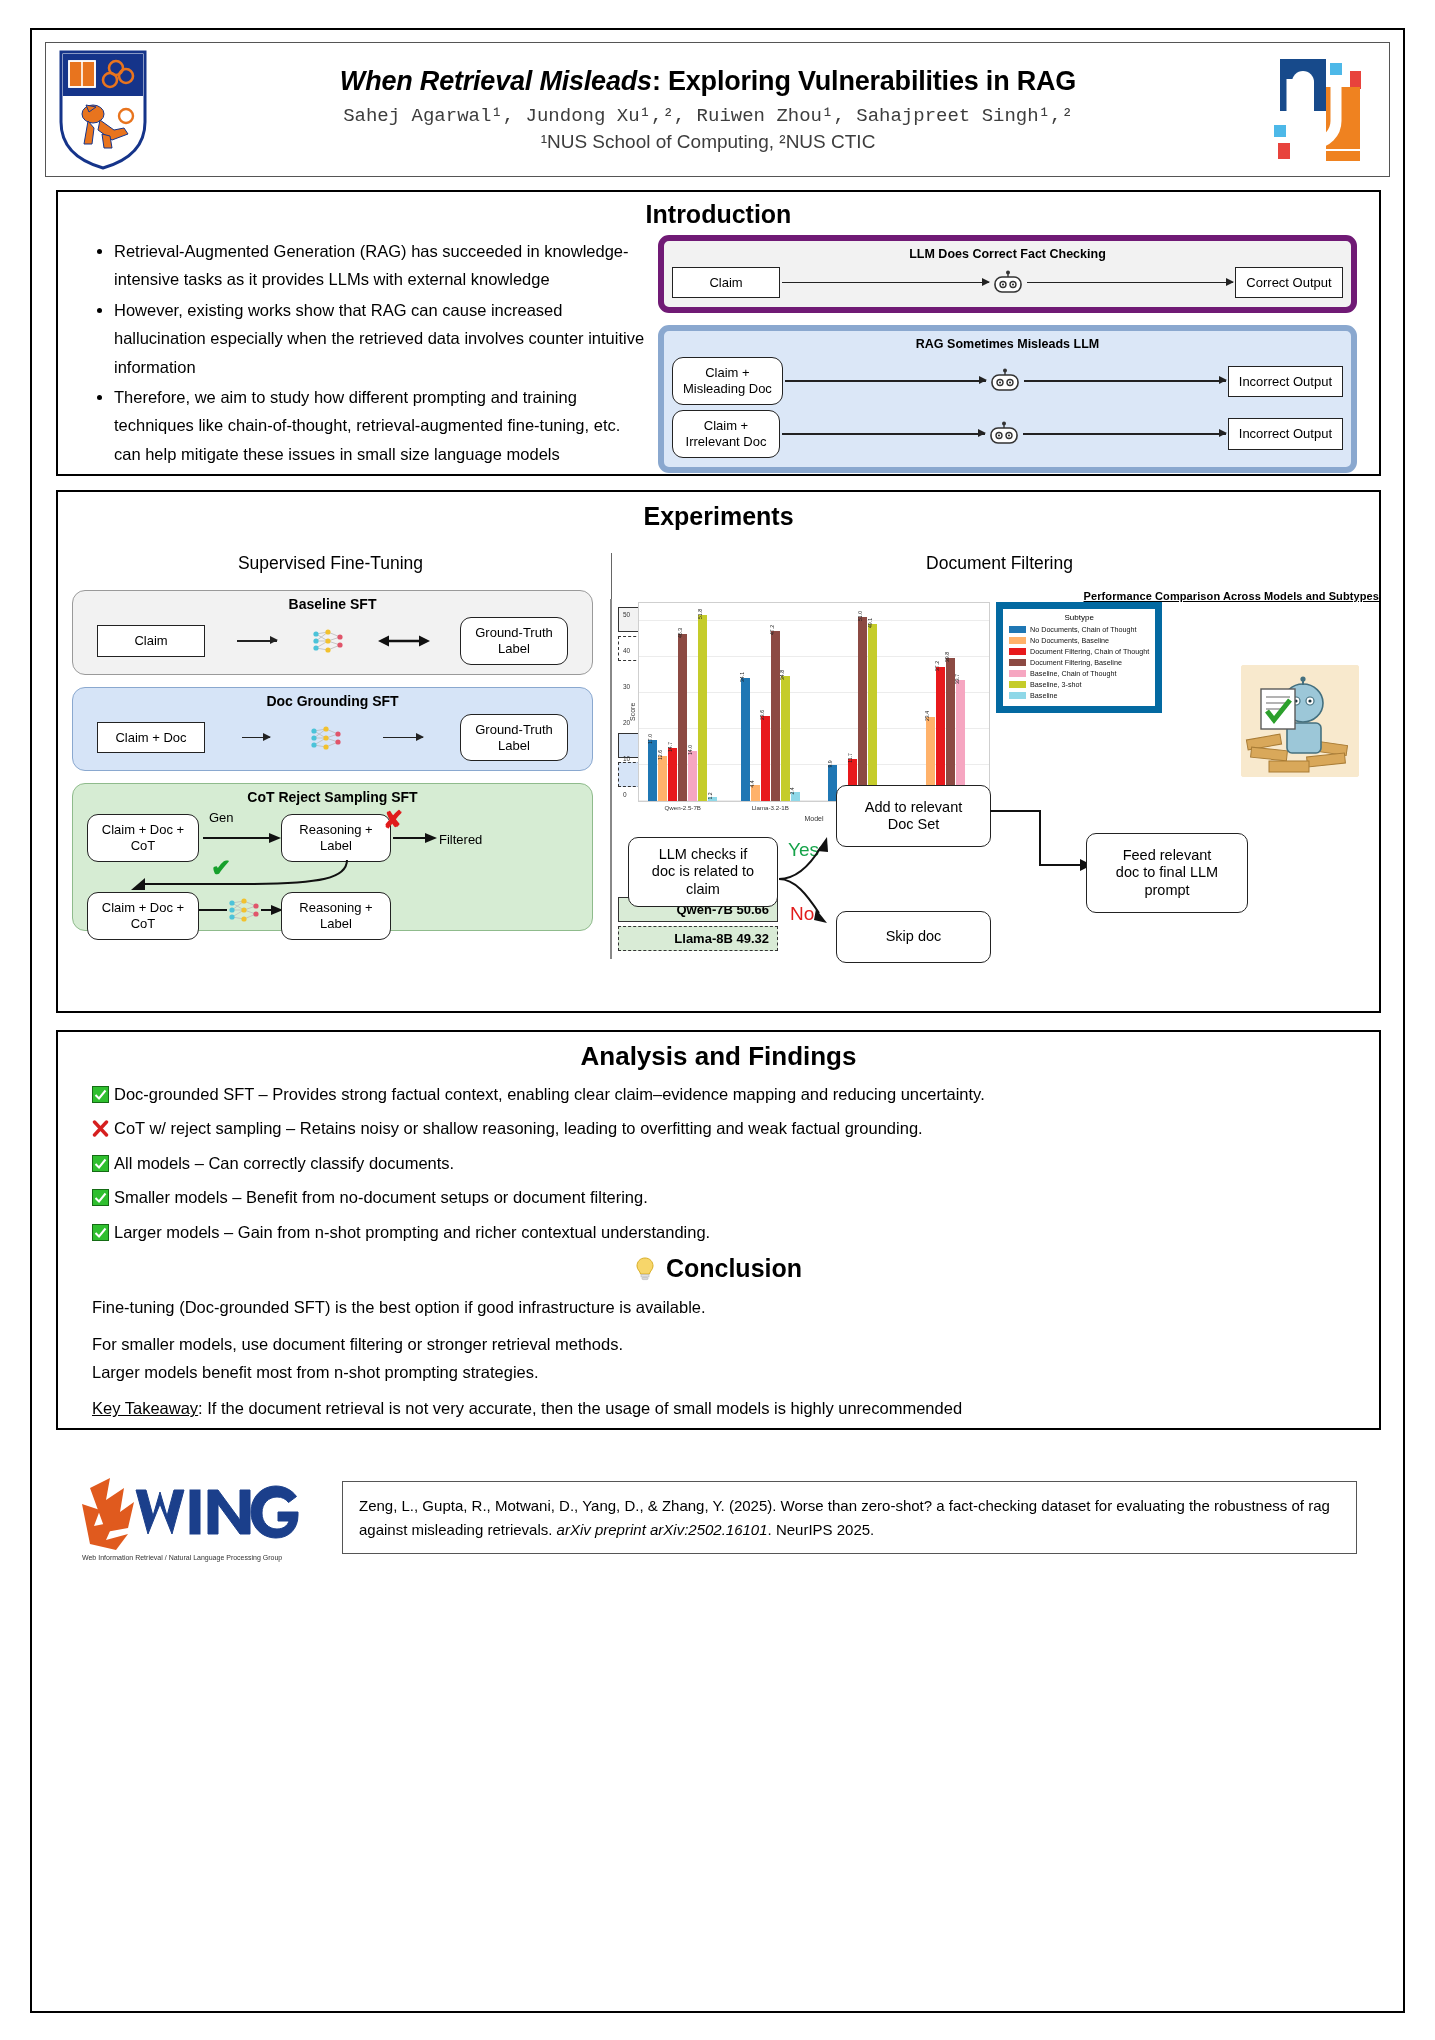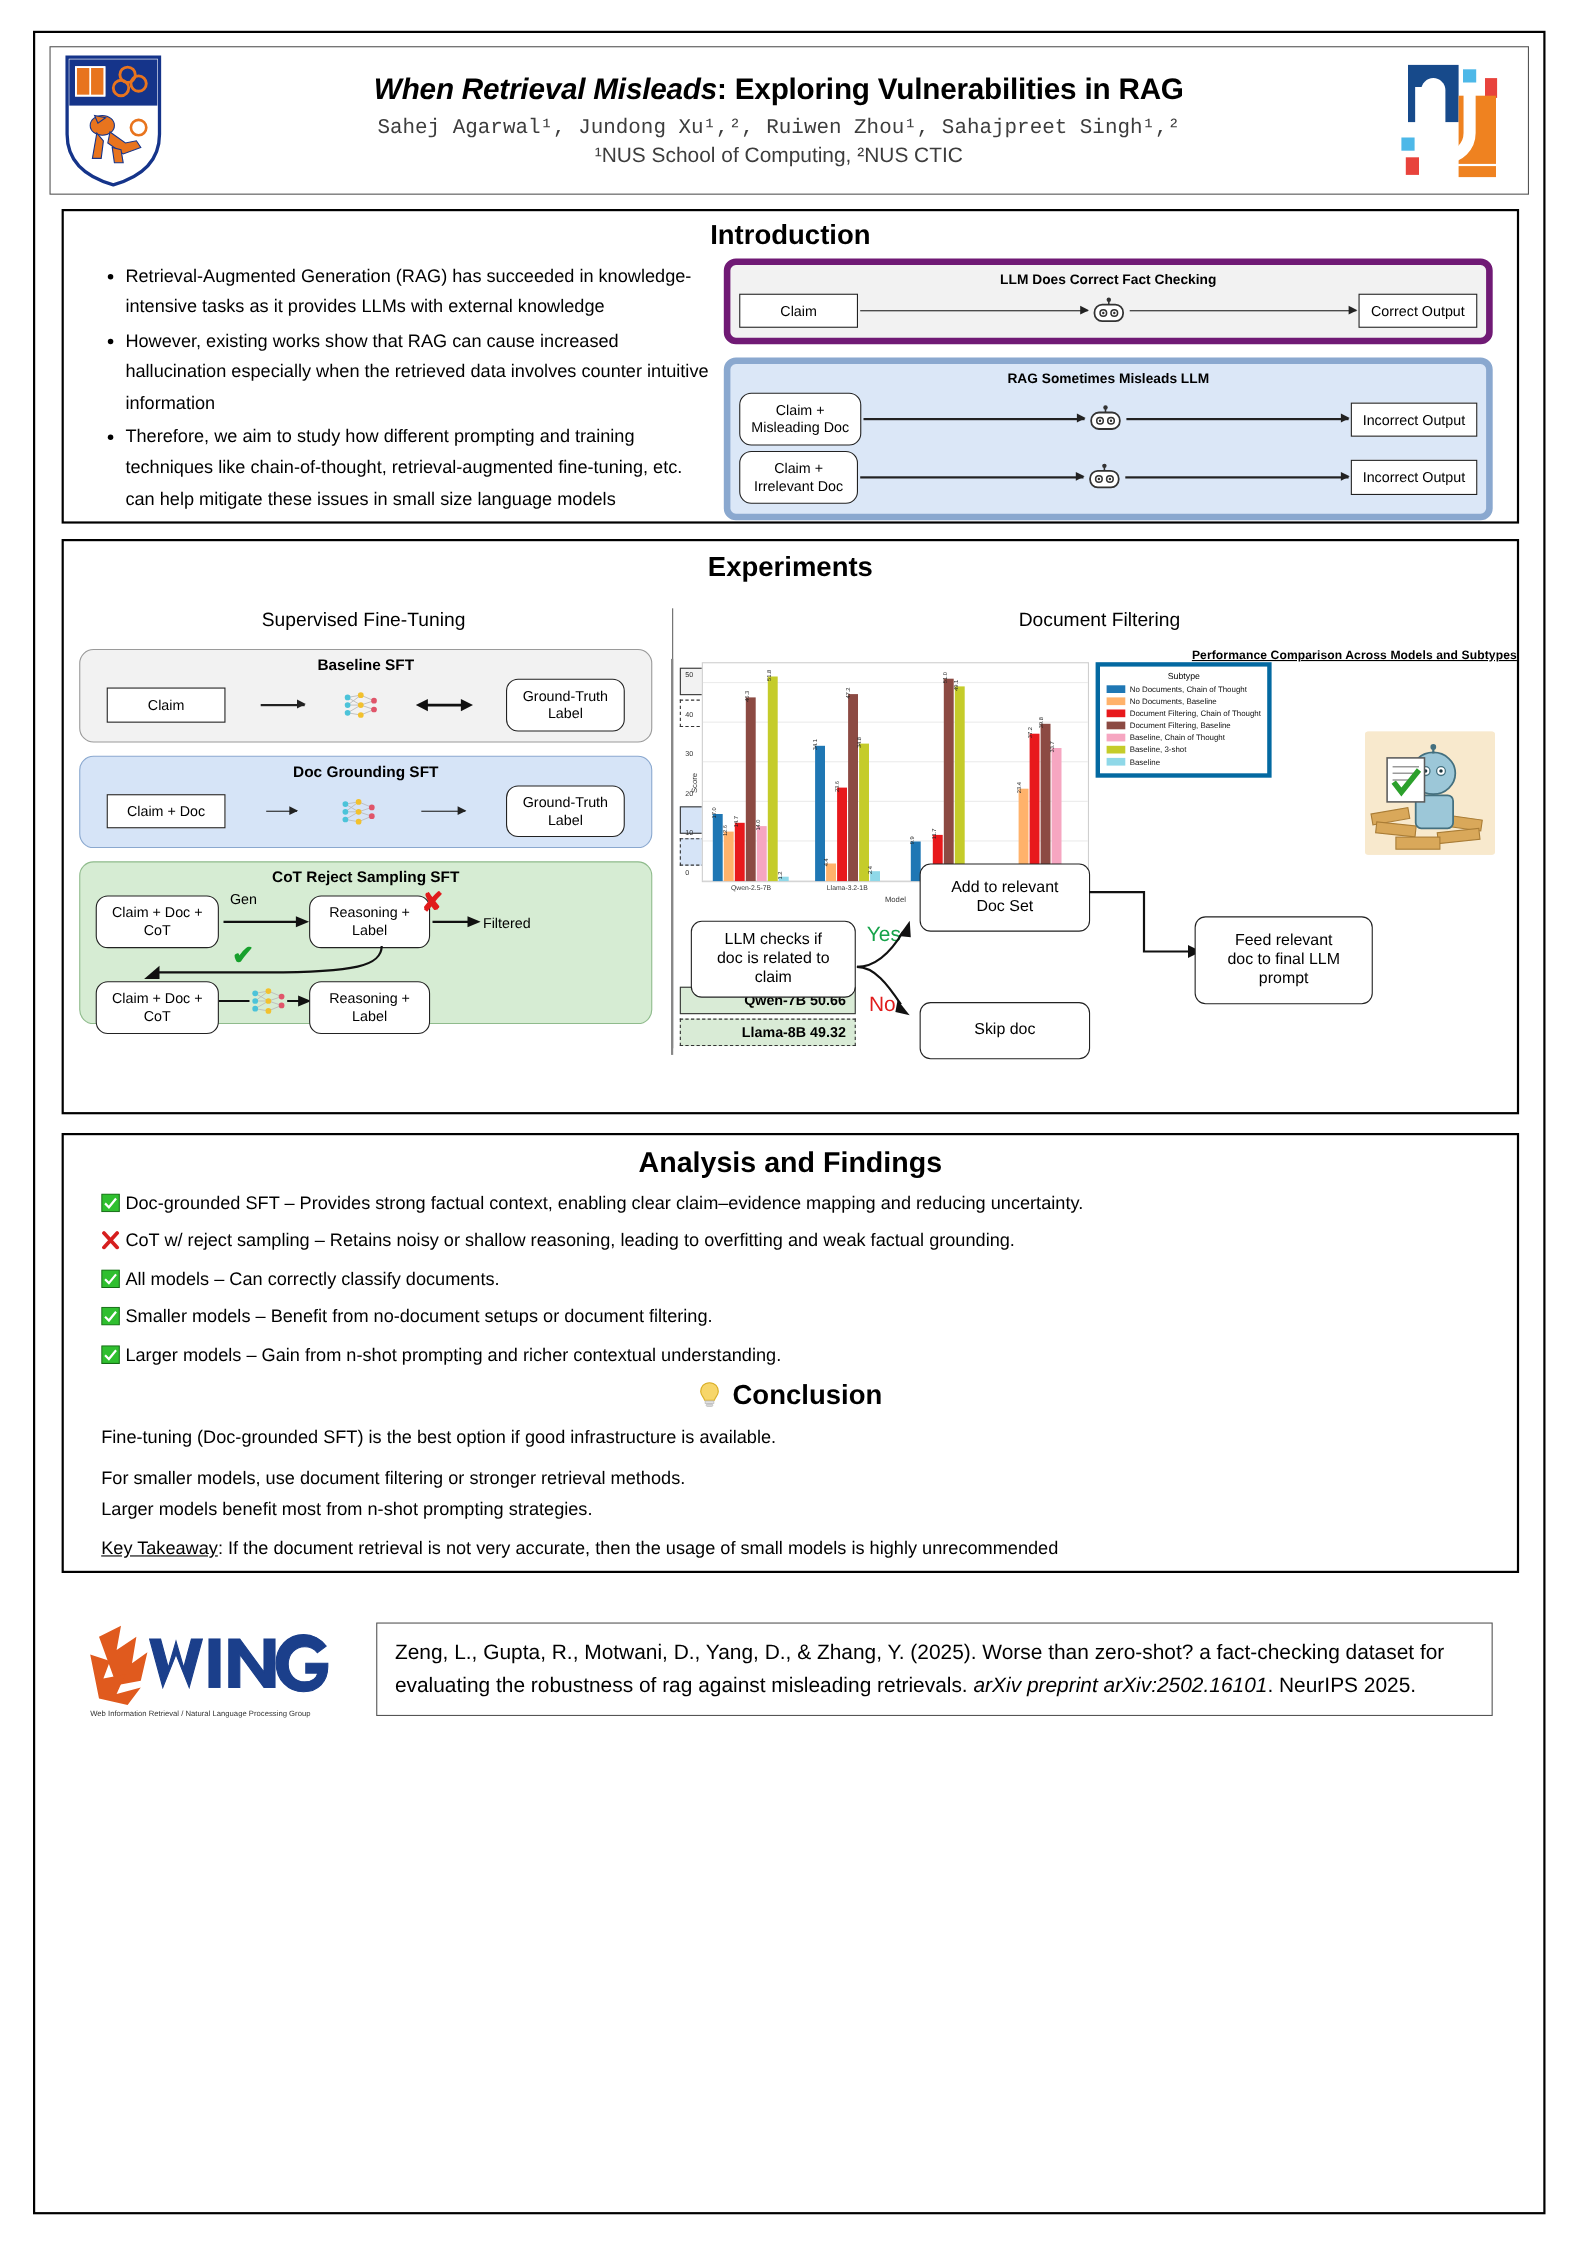--- a/index.html
+++ b/index.html
@@ -96,21 +96,21 @@
   .ytick { position:absolute; right:100%; transform:translateY(-50%); font-size:6.5px; color:#333; padding-right:3px;}
   .grid { position:absolute; left:0; right:0; border-top:1px solid #ececec;}
   .groups { position:absolute; left:0; right:0; bottom:0; top:0; display:flex; }
   .grp { flex:1; display:flex; align-items:flex-end; justify-content:center; gap:1px; position:relative;}
   .bar { width:9px; position:relative; }
   .blab { position:absolute; bottom:100%; left:50%; transform:translateX(-50%) rotate(-90deg);
           transform-origin:bottom center; font-size:5.2px; color:#222; white-space:nowrap;
           margin-bottom:1px;}
   .xtick { position:absolute; top:100%; left:0; right:0; text-align:center; font-size:6.2px; color:#333; padding-top:3px;}
   .xaxis-label { text-align:center; font-size:7px; color:#333; margin-top:13px;}
-  .legendbox { border:4px solid #0369a1; background:#fff; padding:4px 6px; margin-left:6px; align-self:flex-start;}
+  .legendbox { border:7px solid #0369a1; background:#fff; padding:4px 6px; margin-left:6px; align-self:flex-start;}
   .legend-title { text-align:center; font-size:8px; margin-bottom:3px;}
   .leg-item { display:flex; align-items:center; margin-bottom:2px; }
   .leg-sw { width:17px; height:7px; margin-right:4px; flex:0 0 auto;}
   .leg-tx { font-size:7.2px; color:#111; white-space:nowrap;}
 
   .robot-img { position:absolute; right:20px; top:112px; width:118px; height:112px;
                background:#f7e6c8; border:0; border-radius:3px;}
   
   .flow { position:absolute; left:0; top:232px; width:100%; height:180px;}
   .fnode { position:absolute; background:#fff; border:1.6px solid #222; border-radius:10px;
@@ -125,21 +125,21 @@
   .mark { display:inline-block; width:17px; height:17px; vertical-align:-3px; margin-right:5px;}
   .concl-head { text-align:center; font-size:25px; font-weight:bold; margin-top:10px;}
   .concl-p { font-size:16.5px; margin:12px 34px 0 34px; line-height:1.5;}
   .concl-p.tight { margin-top:3px; }
   .ul { text-decoration:underline; }
 
   
   .footer { position:absolute; left:24px; top:1430px; width:1325px; height:115px; display:flex; align-items:center;}
   .wing { width:240px; height:95px; flex:0 0 auto; margin-left:20px;}
   .refbox { flex:1; border:1px solid #555; background:#fff; padding:12px 16px; margin:0 24px 0 26px;}
-  .reftext { font-size:19px; line-height:1.55; }
+  .reftext { font-size:15px; line-height:1.55; }
   .reftext .ital { font-style:italic; }
 </style>
 </head>
 <body>
 
 <div class="poster">
 
   <div class="header">
     <svg class="nus-crest" viewBox="0 0 90 120">
       <path d="M3 2 H87 V72 Q87 106 45 118 Q3 106 3 72 Z" fill="#fff" stroke="#15348a" stroke-width="3"></path>

